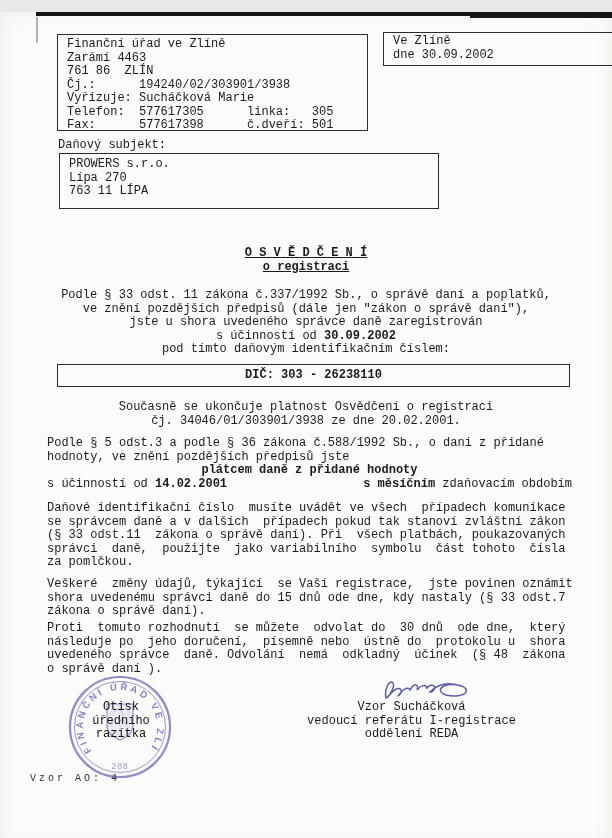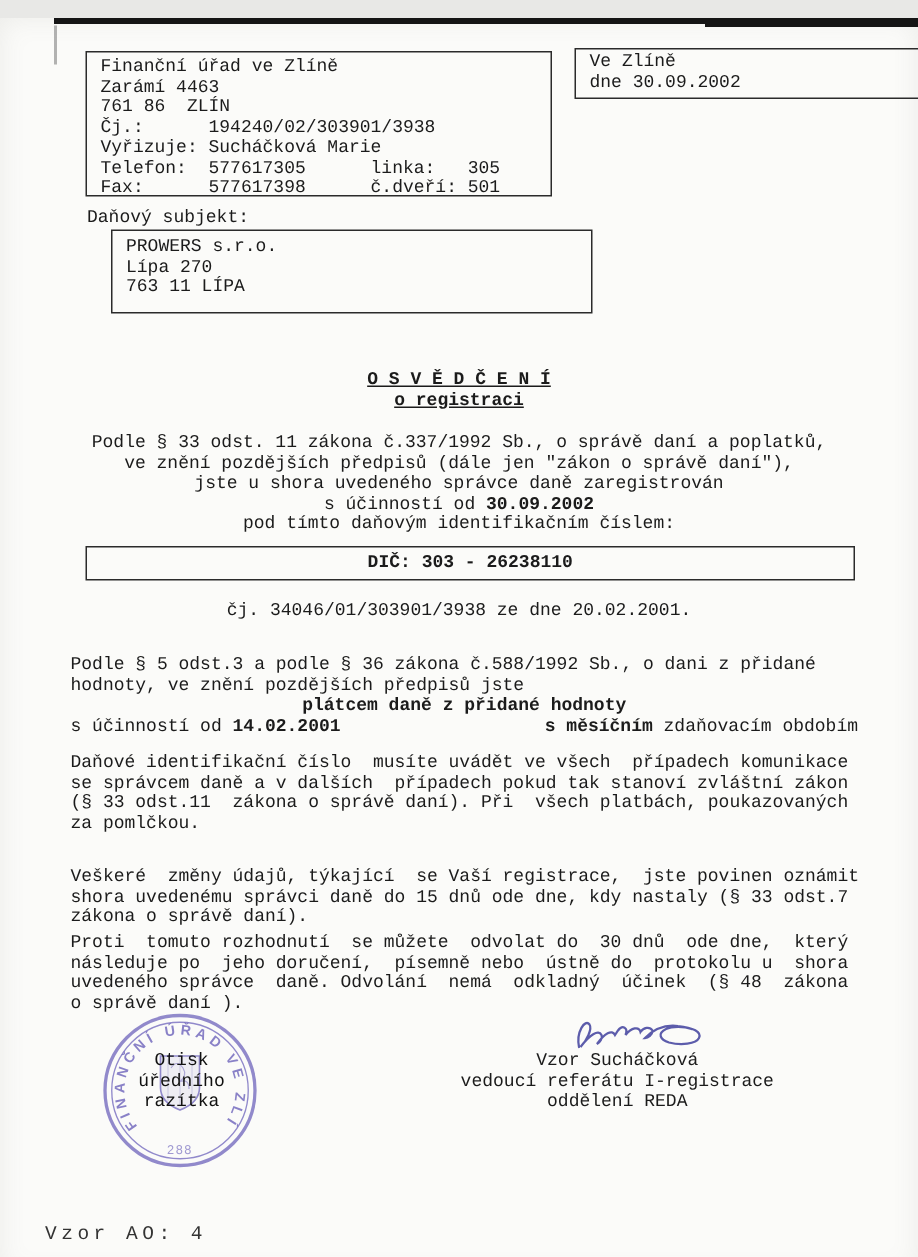--- a/index.html
+++ b/index.html
@@ -14,35 +14,35 @@
   .abs{position:absolute;}
   .box{position:absolute;border:1.5px solid #2b2b2b;background:transparent;}
   .center{text-align:center;}
   .bold{font-weight:bold;}
   .artifact-top-bar{position:absolute;left:36px;top:0;width:576px;height:4px;background:#151515;}
   .artifact-top-bar2{position:absolute;left:470px;top:0;width:142px;height:6px;background:#151515;}
   .artifact-tick{position:absolute;left:36px;top:5px;width:2px;height:26px;background:#777;opacity:.55;}
   .sender-box{left:57px;top:22px;width:311px;height:97px;padding:3px 0 0 9px;box-sizing:border-box;}
   .date-box{left:383px;top:20px;width:232px;height:34px;padding:2px 0 0 9px;box-sizing:border-box;}
   .subject-label{left:58px;top:127px;}
-  .subject-box{left:74px;top:141px;width:321px;height:56px;padding:4px 0 0 9px;box-sizing:border-box;}
+  .subject-box{left:59px;top:141px;width:380px;height:56px;padding:4px 0 0 9px;box-sizing:border-box;}
   .title-block{left:0;top:235px;width:612px;text-align:center;font-weight:bold;text-decoration:underline;}
   .para-reg{left:0;top:277px;width:612px;text-align:center;}
   .dic-box{left:57px;top:352px;width:513px;height:23px;padding-top:4px;box-sizing:border-box;text-align:center;font-weight:bold;}
   .para-prev{left:0;top:389px;width:612px;text-align:center;}
   .para-vat{left:47px;top:425px;width:525px;}
   .vat-flex{display:flex;justify-content:space-between;white-space:pre;}
   .para-din{left:47px;top:490px;width:530px;}
   .para-changes{left:47px;top:566px;width:530px;}
   .para-appeal{left:47px;top:610px;width:530px;}
   .stamp-svg{left:64px;top:658px;}
   .stamp-overlay{left:66px;top:689px;width:110px;text-align:center;color:#111;}
   .sig-svg{left:378px;top:662px;}
   .sig-block{left:300px;top:689px;width:223px;text-align:center;}
-  .footer-code{left:30px;top:804px;font-size:13px;letter-spacing:3px;color:#333;}
+  .footer-code{left:30px;top:760px;font-size:10px;letter-spacing:3px;color:#333;}
 </style>
 </head>
 <body>
 
 <div class="page">
 
   <div class="artifact-top-bar"></div>
   <div class="artifact-top-bar2"></div>
   <div class="artifact-tick"></div>
 
@@ -79,37 +79,39 @@
     <div class="line">jste u shora uvedeného správce daně zaregistrován</div>
     <div class="line"><span>s účinností od </span><span class="bold">30.09.2002</span></div>
     <div class="line">pod tímto daňovým identifikačním číslem:</div>
   </div>
 
   <div class="box dic-box">
     <span class="line">DIČ: 303 - 26238110</span>
   </div>
 
   <div class="abs para-prev">
+    <div class="line">Současně se ukončuje platnost Osvědčení o registraci</div>
     <div class="line">čj. 34046/01/303901/3938 ze dne 20.02.2001.</div>
   </div>
 
   <div class="abs para-vat">
     <div class="line">Podle § 5 odst.3 a podle § 36 zákona č.588/1992 Sb., o dani z přidané</div>
     <div class="line">hodnoty, ve znění pozdějších předpisů jste</div>
     <div class="line center bold">plátcem daně z přidané hodnoty</div>
     <div class="vat-flex">
       <span class="line"><span>s účinností od </span><span class="bold">14.02.2001</span></span>
       <span class="line"><span class="bold">s měsíčním</span><span> zdaňovacím obdobím</span></span>
     </div>
   </div>
 
   <div class="abs para-din">
     <div class="line">Daňové identifikační číslo  musíte uvádět ve všech  případech komunikace</div>
     <div class="line">se správcem daně a v dalších  případech pokud tak stanoví zvláštní zákon</div>
     <div class="line">(§ 33 odst.11  zákona o správě daní). Při  všech platbách, poukazovaných</div>
+    <div class="line">správci  daně,  použijte  jako variabilního  symbolu  část tohoto  čísla</div>
     <div class="line">za pomlčkou.</div>
   </div>
 
   <div class="abs para-changes">
     <div class="line">Veškeré  změny údajů, týkající  se Vaší registrace,  jste povinen oznámit</div>
     <div class="line">shora uvedenému správci daně do 15 dnů ode dne, kdy nastaly (§ 33 odst.7</div>
     <div class="line">zákona o správě daní).</div>
   </div>
 
   <div class="abs para-appeal">

